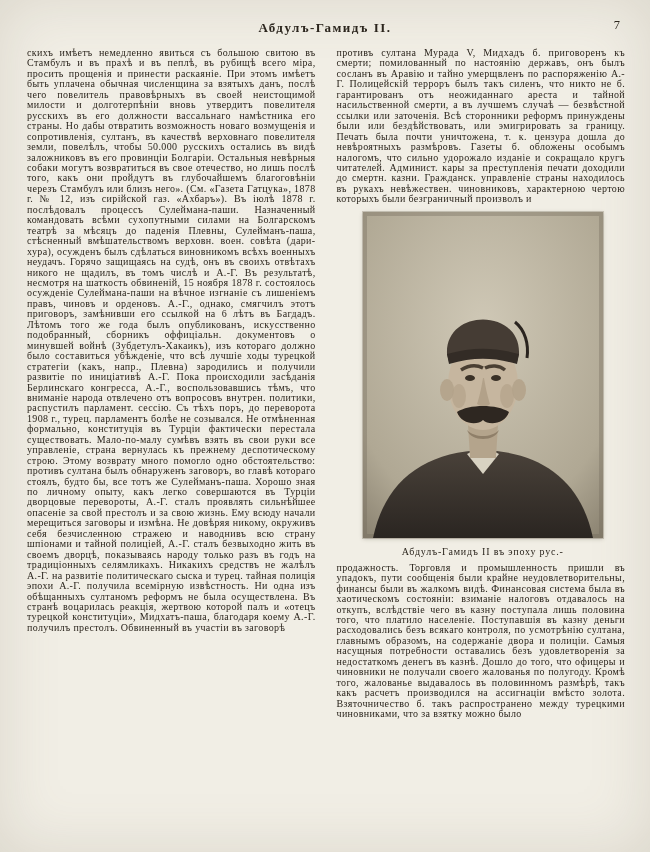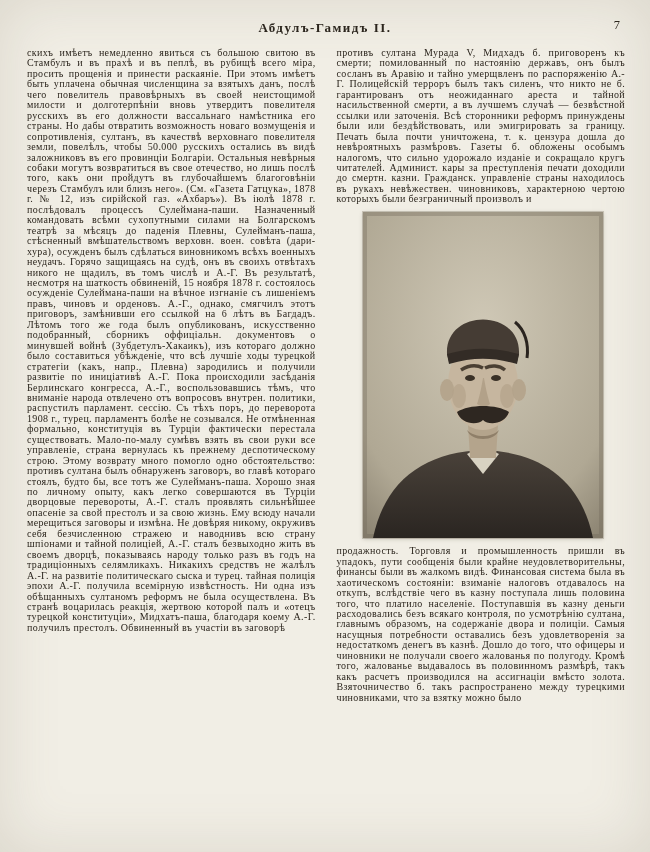--- a/index.html
+++ b/index.html
@@ -130,20 +130,21 @@
 
             <path d="M94 200 C106 192 134 192 146 200 C142 212 126 214 120 208 C114 214 98 212 94 200 Z" fill="#2e2721"></path>
 
             <path d="M104 218 C112 226 128 226 136 218 C132 230 108 230 104 218 Z" fill="#8f7f69"></path>
 
             <ellipse cx="96" cy="184" rx="7" ry="12" fill="#b3a28a" opacity="0.7"></ellipse>
             <ellipse cx="144" cy="184" rx="7" ry="12" fill="#b3a28a" opacity="0.7"></ellipse>
           </svg>
         </span>
         <figcaption>
+          <div>Абдулъ-Гамидъ II въ эпоху рус.-</div>
         </figcaption>
       </figure>
 
       <p>продажность. Торговля и промышленность пришли въ упадокъ, пути сообщенія были крайне неудовлетворительны, финансы были въ жалкомъ видѣ. Финансовая система была въ хаотическомъ состояніи: взиманіе налоговъ отдавалось на откупъ, вслѣдствіе чего въ казну поступала лишь половина того, что платило населеніе. Поступавшія въ казну деньги расходовались безъ всякаго контроля, по усмотрѣнію султана, главнымъ образомъ, на содержаніе двора и полиціи. Самыя насущныя потребности оставались безъ удовлетворенія за недостаткомъ денегъ въ казнѣ. Дошло до того, что офицеры и чиновники не получали своего жалованья по полугоду. Кромѣ того, жалованье выдавалось въ половинномъ размѣрѣ, такъ какъ расчетъ производился на ассигнаціи вмѣсто золота. Взяточничество б. такъ распространено между турецкими чиновниками, что за взятку можно было</p>
     </div>
 
   </div>
 </div>
 
 </body></html>

